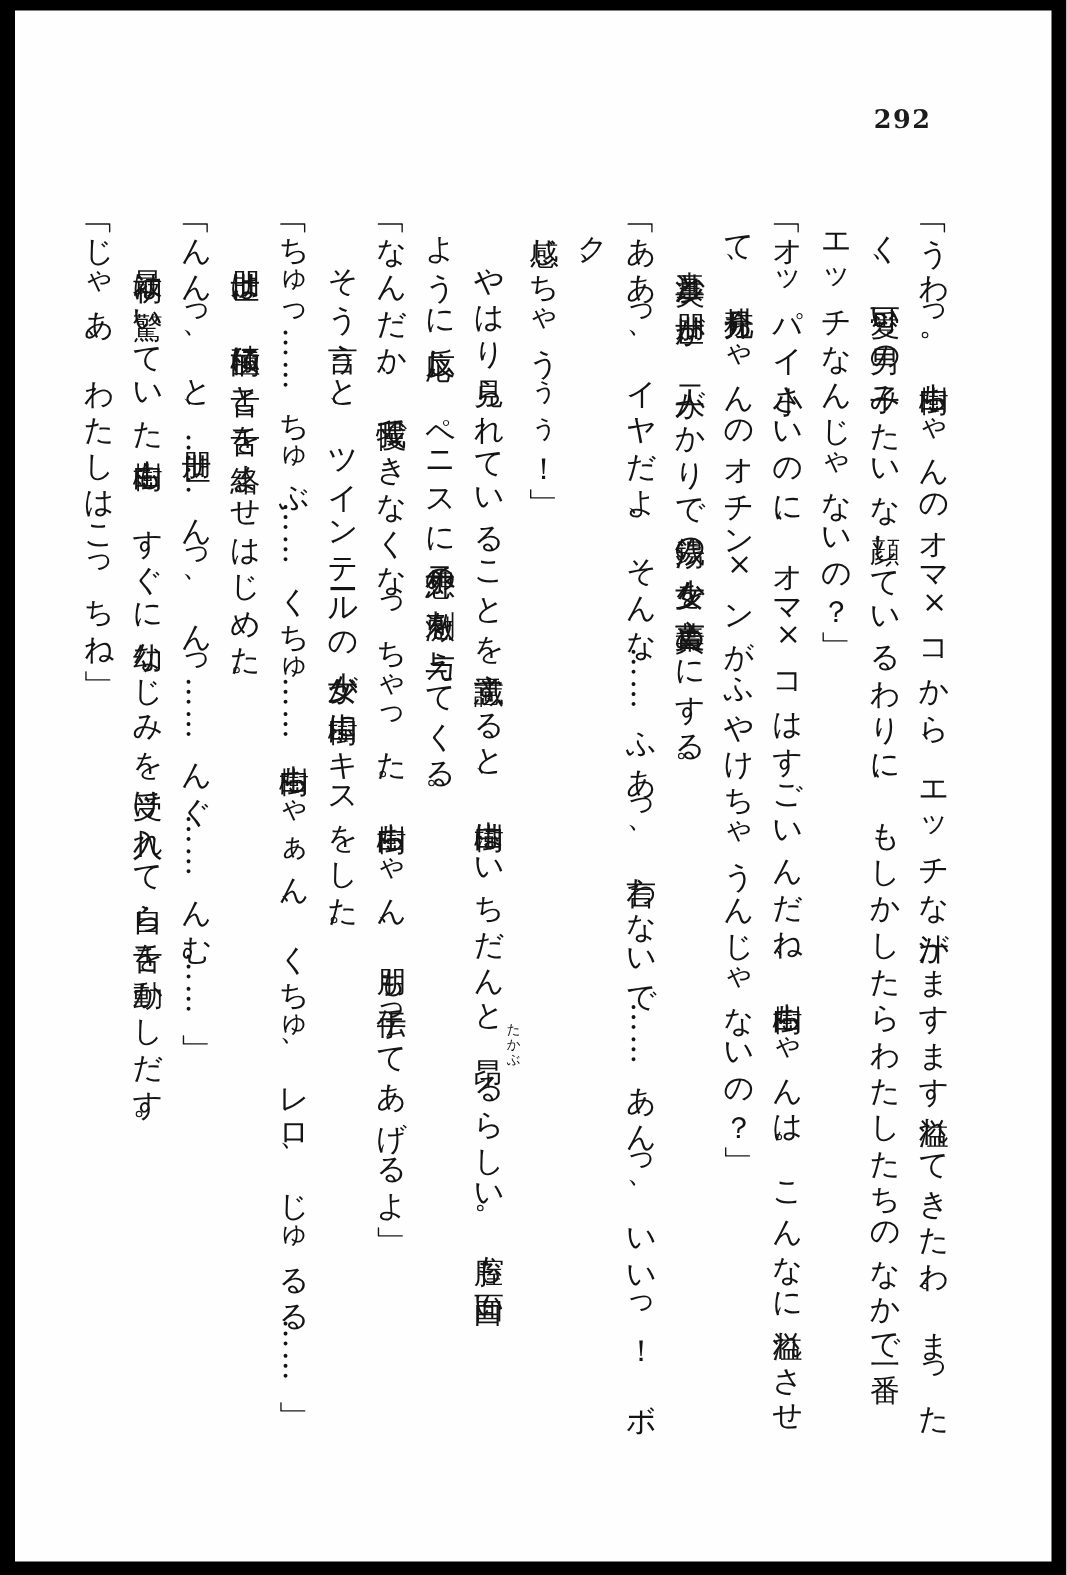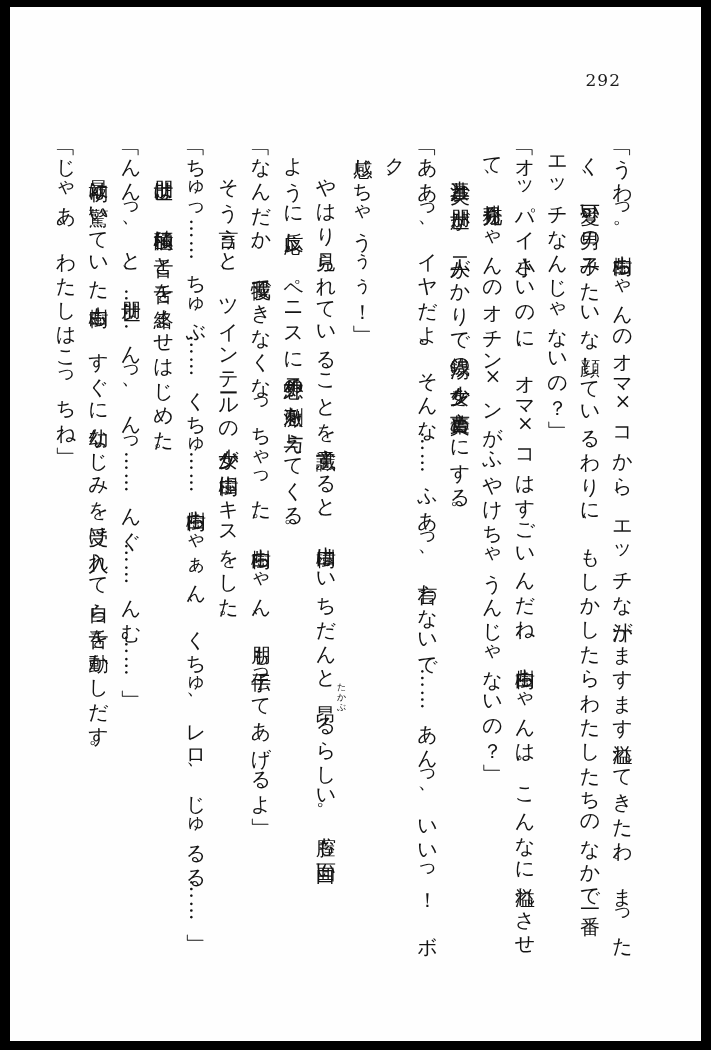--- a/index.html
+++ b/index.html
@@ -24,20 +24,21 @@
     border-right: 10px solid #000;
     background: #fefefe;
   }
   .page-number {
     position: absolute;
     top: 70px;
     right: 90px;
     font-size: 17px;
     color: #1c1c1c;
     letter-spacing: 1px;
+    font-weight: bold;
   }
   .text-block {
     position: absolute;
     top: 143px;
     right: 72px;
     height: 822px;
     writing-mode: vertical-rl;
     text-orientation: mixed;
     font-size: 20px;
     line-height: 32.5px;

